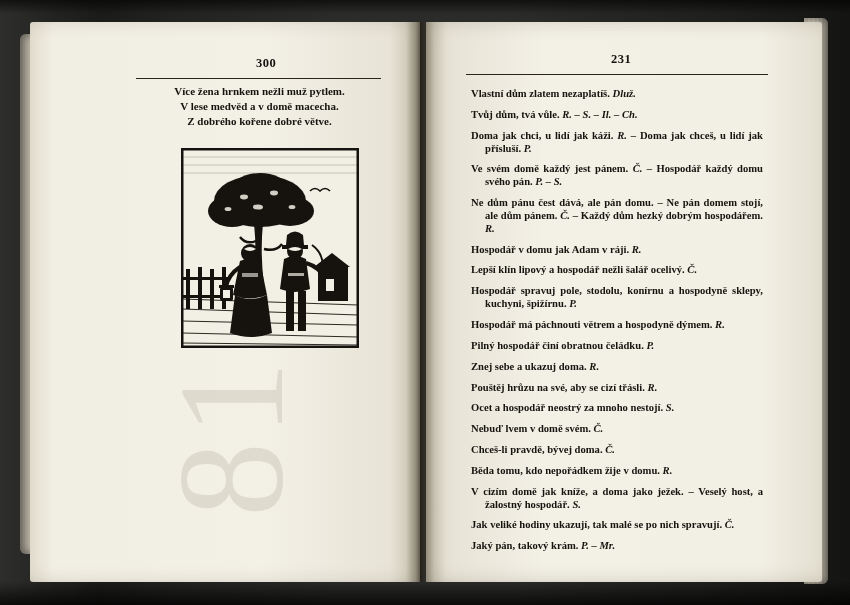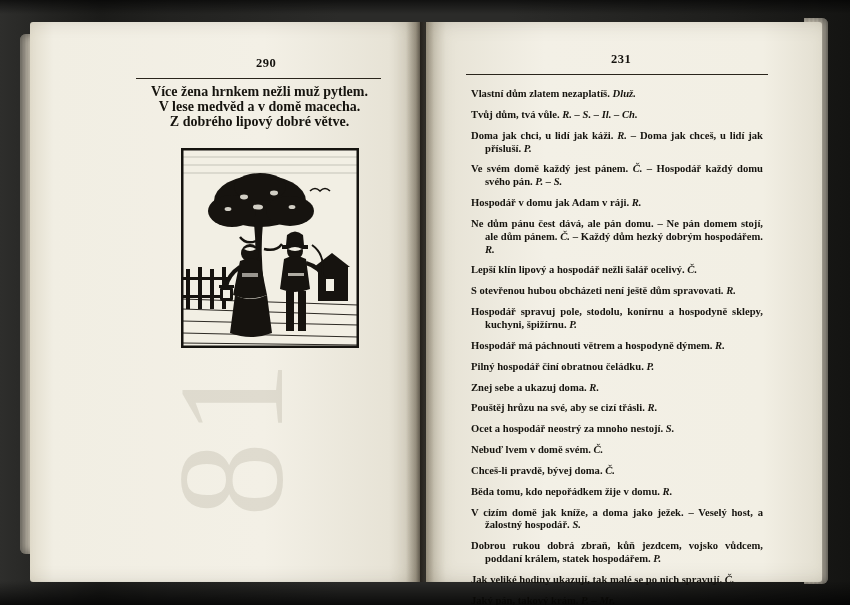--- a/index.html
+++ b/index.html
@@ -129,21 +129,21 @@
   .rule.left  { left: 110px; top: 70px;  width: 245px; }
   .rule.right { left: 440px; top: 66px;  width: 302px; }
 
   
   .verse {
     position: absolute;
     left: 106px;
     top: 76px;
     width: 255px;
     text-align: center;
-    font-size: 14px;
+    font-size: 11px;
     line-height: 15.2px;
     color: #16140f;
     font-weight: 600;
   }
   .verse div { white-space: nowrap; }
 
   
   .woodcut {
     position: absolute;
     left: 155px;
@@ -195,27 +195,27 @@
   <div class="bg"></div>
 
   <div class="book">
     <div class="edge-left"></div>
     <div class="edge-right"></div>
 
     <div class="page left">
       <div class="bleed">81</div>
     </div>
 
-    <div class="folio left">290</div>
+    <div class="folio left">300</div>
     <div class="rule left"></div>
 
     <div class="verse">
       <div>Více žena hrnkem nežli muž pytlem.</div>
       <div>V lese medvěd a v domě macecha.</div>
-      <div>Z dobrého lipový dobré větve.</div>
+      <div>Z dobrého kořene dobré větve.</div>
     </div>
 
     <div class="woodcut">
       <svg viewBox="0 0 176 198" width="176" height="198">
         <rect x="0" y="0" width="176" height="198" fill="#f2efe4"></rect>
 
         <g stroke="#1a1713" stroke-width="0.6" opacity="0.35">
           <line x1="0" y1="8" x2="176" y2="8"></line>
           <line x1="0" y1="16" x2="176" y2="16"></line>
           <line x1="0" y1="24" x2="176" y2="24"></line>
@@ -300,35 +300,33 @@
 
     <div class="page right"></div>
     <div class="folio right">231</div>
     <div class="rule right"></div>
 
     <div class="proverbs" id="proverb-list">
         <p>Vlastní dům zlatem nezaplatíš. <i>Dluž.</i></p>
         <p>Tvůj dům, tvá vůle. <i>R. – S. – Il. – Ch.</i></p>
         <p>Doma jak chci, u lidí jak káži. <i>R.</i> – Doma jak chceš, u lidí jak přísluší. <i>P.</i></p>
         <p>Ve svém domě každý jest pánem. <i>Č.</i> – Hospodář každý domu svého pán. <i>P. – S.</i></p>
+        <p>Ne dům pánu čest dává, ale pán domu. – Ne pán domem stojí, ale dům pánem. <i>Č.</i> – Každý dům hezký dobrým hospodářem. <i>R.</i></p>
         <p>Hospodář v domu jak Adam v ráji. <i>R.</i></p>
-        <p>Ne dům pánu čest dává, ale pán domu. – Ne pán domem stojí, ale dům pánem. <i>Č.</i> – Každý dům hezký dobrým hospodářem. <i>R.</i></p>
         <p>Lepší klín lipový a hospodář nežli šalář ocelivý. <i>Č.</i></p>
-        <p>S otevřenou hubou obcházeti není ještě dům spravovati. <i>R.</i></p>
         <p>Hospodář spravuj pole, stodolu, konírnu a hospodyně sklepy, kuchyni, špižírnu. <i>P.</i></p>
         <p>Hospodář má páchnouti větrem a hospodyně dýmem. <i>R.</i></p>
         <p>Pilný hospodář činí obratnou čeládku. <i>P.</i></p>
         <p>Znej sebe a ukazuj doma. <i>R.</i></p>
         <p>Pouštěj hrůzu na své, aby se cizí třásli. <i>R.</i></p>
         <p>Ocet a hospodář neostrý za mnoho nestojí. <i>S.</i></p>
         <p>Nebuď lvem v domě svém. <i>Č.</i></p>
         <p>Chceš-li pravdě, bývej doma. <i>Č.</i></p>
         <p>Běda tomu, kdo nepořádkem žije v domu. <i>R.</i></p>
         <p>V cizím domě jak kníže, a doma jako ježek. – Veselý host, a žalostný hospodář. <i>S.</i></p>
-        <p>Dobrou rukou dobrá zbraň, kůň jezdcem, vojsko vůdcem, poddaní králem, statek hospodářem. <i>P.</i></p>
         <p>Jak veliké hodiny ukazují, tak malé se po nich spravují. <i>Č.</i></p>
         <p>Jaký pán, takový krám. <i>P. – Mr.</i></p>
       </div>
 
     <div class="gutter"></div>
   </div>
 
   <div class="shadow-top"></div>
   <div class="shadow-bottom"></div>
 </div>

